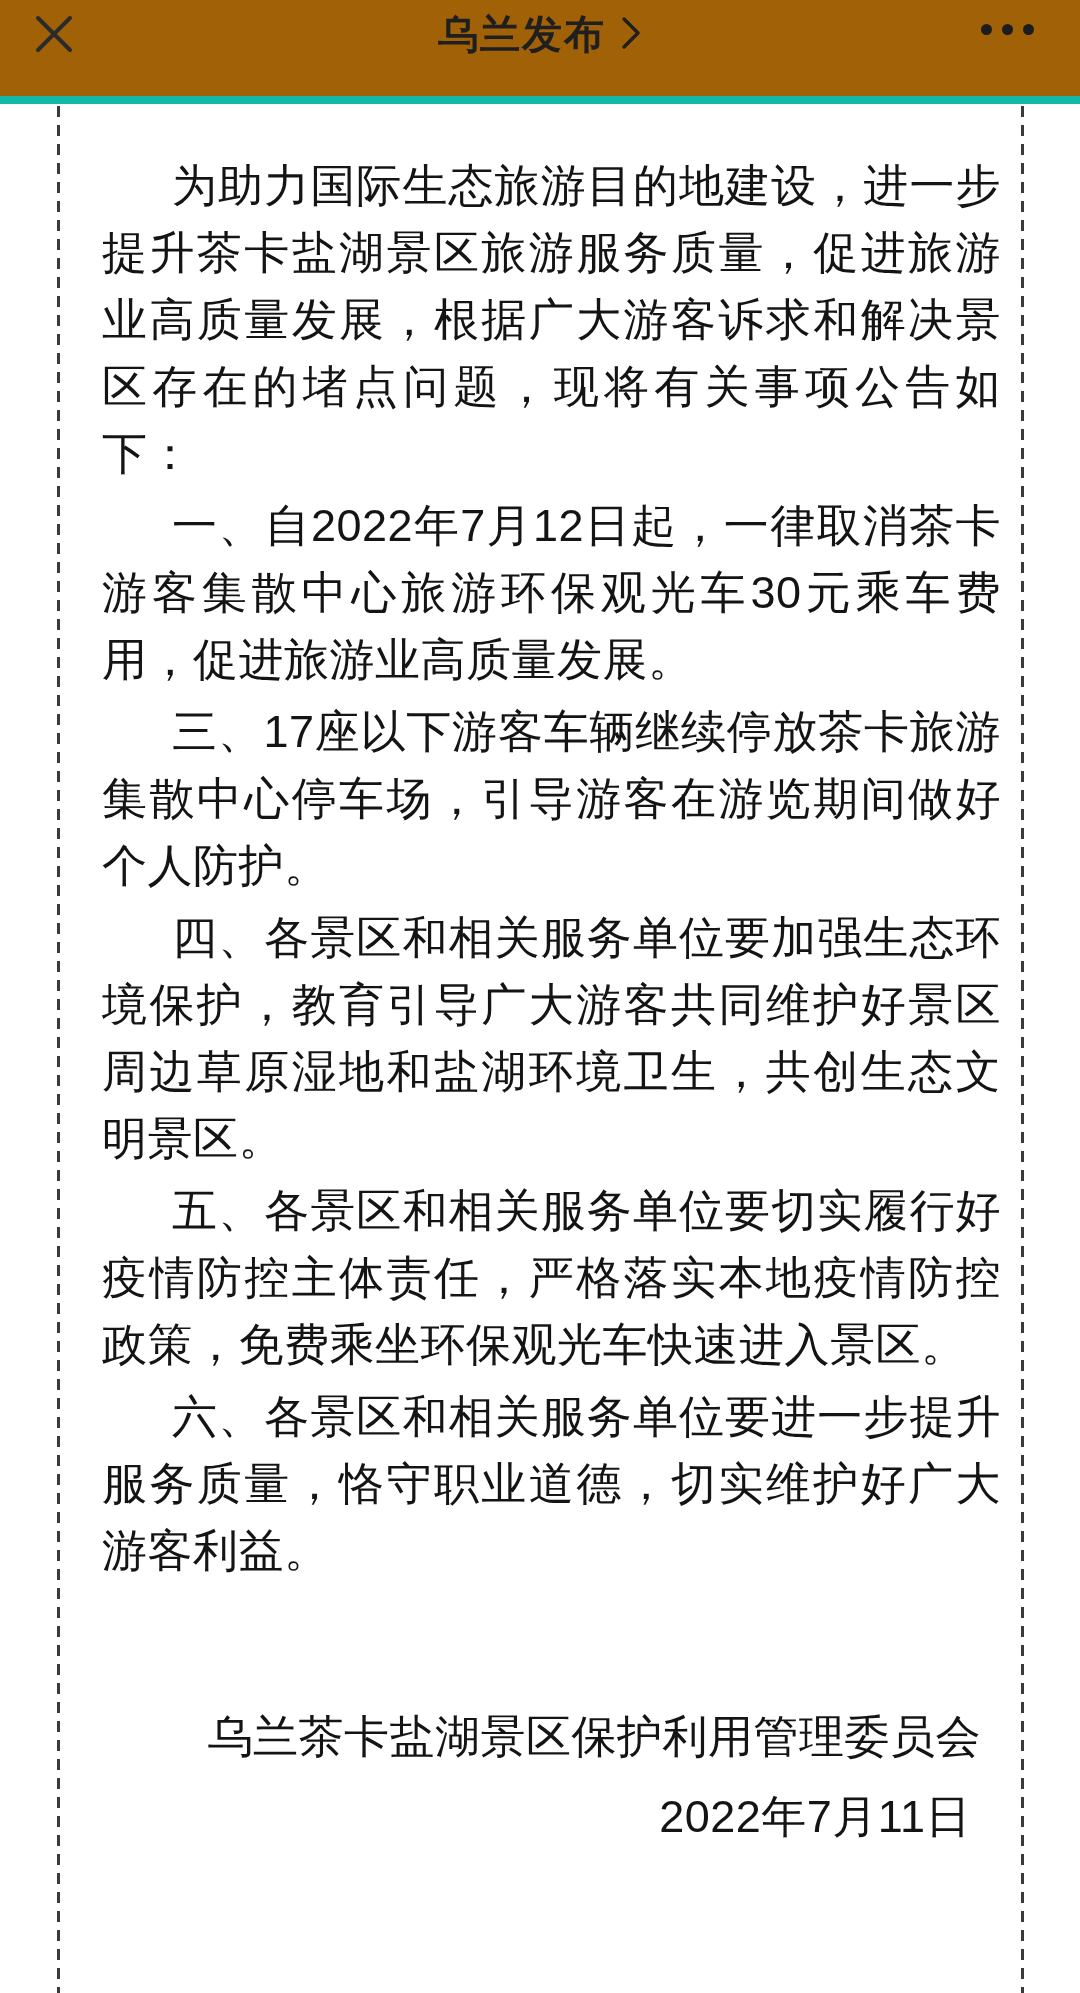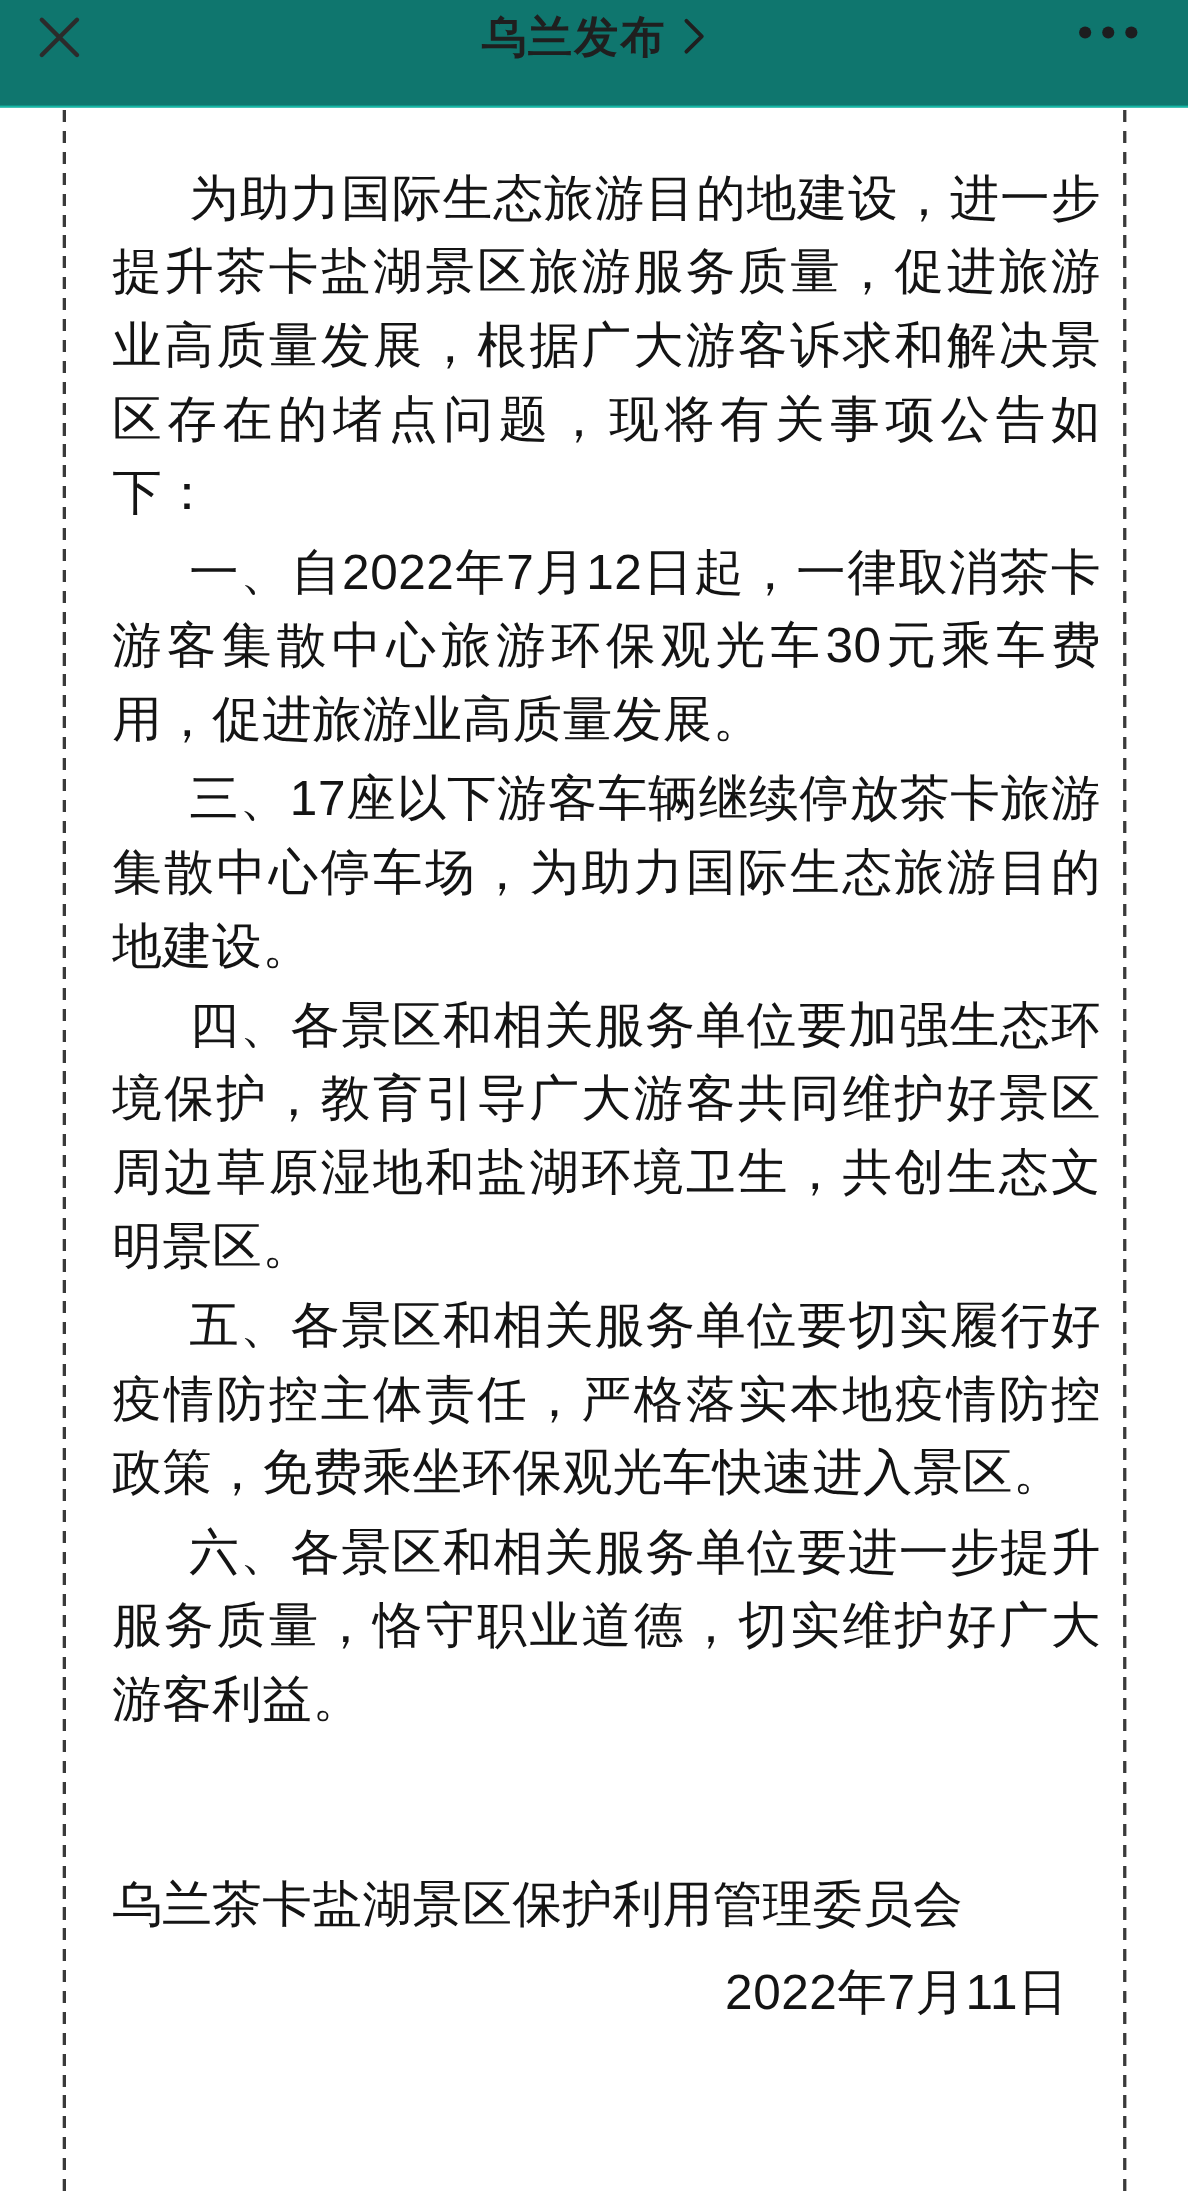--- a/index.html
+++ b/index.html
@@ -8,22 +8,22 @@
     background:#ffffff;
     font-family:"Liberation Sans","DejaVu Sans",sans-serif;
     overflow:hidden;
   }
   .screen{position:relative;width:1080px;height:1993px;background:#ffffff;}
 
   
   .navbar{
     position:relative;
     height:96px;
-    background:#0f766e;
-    border-bottom:2px solid #14b8a6;
+    background:#a16207;
+    border-bottom:8px solid #14b8a6;
   }
   .close-btn{
     position:absolute;left:30px;top:10px;
     width:48px;height:48px;
     background:none;border:none;padding:0;cursor:pointer;
   }
   .title-wrap{
     position:absolute;left:50%;top:8px;transform:translateX(-50%);
     display:flex;align-items:center;gap:14px;
     cursor:pointer;
@@ -61,20 +61,21 @@
     line-height:67px;
     color:#141414;
     text-indent:70px;
     text-align:justify;
     word-break:break-all;
     letter-spacing:0.5px;
   }
   .doc p.sig{
     margin-top:113px;
     text-indent:0;
+    text-align:right;
     padding-right:20px;
     line-height:80px;
     margin-bottom:0;
   }
   .doc p.date{
     text-indent:0;
     text-align:right;
     padding-right:30px;
     line-height:80px;
     margin-bottom:0;
@@ -109,21 +110,21 @@
     </button>
   </header>
 
   <main class="article">
     <div class="dash-line dash-left"></div>
     <div class="dash-line dash-right"></div>
 
     <div class="doc">
       <p>为助力国际生态旅游目的地建设，进一步提升茶卡盐湖景区旅游服务质量，促进旅游业高质量发展，根据广大游客诉求和解决景区存在的堵点问题，现将有关事项公告如下：</p>
       <p>一、自2022年7月12日起，一律取消茶卡游客集散中心旅游环保观光车30元乘车费用，促进旅游业高质量发展。</p>
-      <p>三、17座以下游客车辆继续停放茶卡旅游集散中心停车场，为助力国际生态旅游目的地建设。</p>
+      <p>三、17座以下游客车辆继续停放茶卡旅游集散中心停车场，引导游客在游览期间做好个人防护。</p>
       <p>四、各景区和相关服务单位要加强生态环境保护，教育引导广大游客共同维护好景区周边草原湿地和盐湖环境卫生，共创生态文明景区。</p>
       <p>五、各景区和相关服务单位要切实履行好疫情防控主体责任，严格落实本地疫情防控政策，免费乘坐环保观光车快速进入景区。</p>
       <p>六、各景区和相关服务单位要进一步提升服务质量，恪守职业道德，切实维护好广大游客利益。</p>
       <p class="sig">乌兰茶卡盐湖景区保护利用管理委员会</p>
       <p class="date">2022年7月11日</p>
     </div>
   </main>
 
 </div>
 

